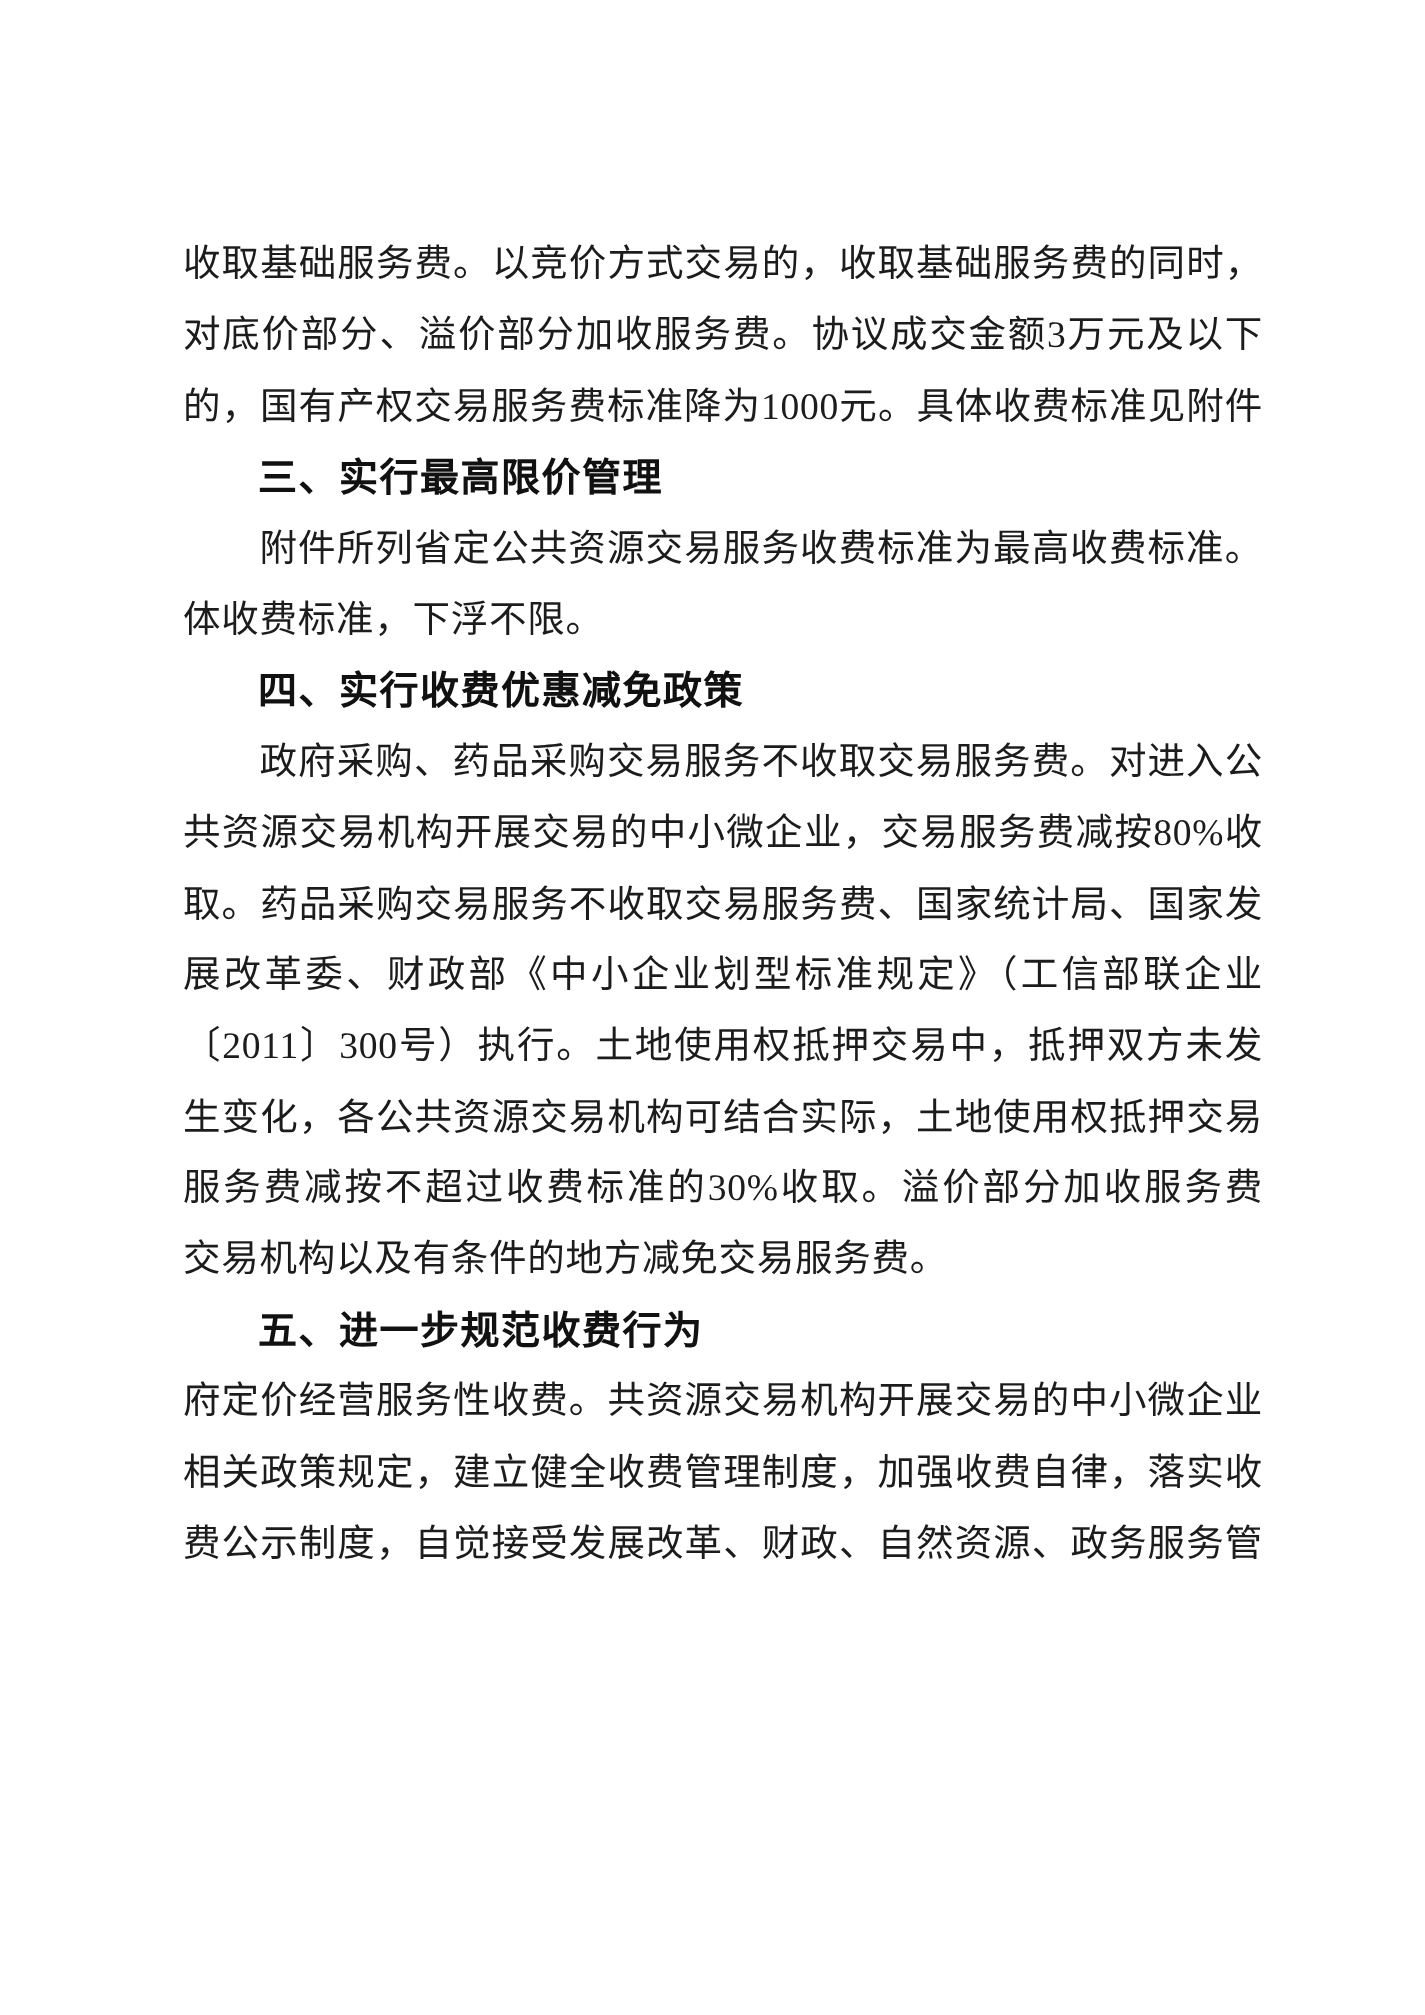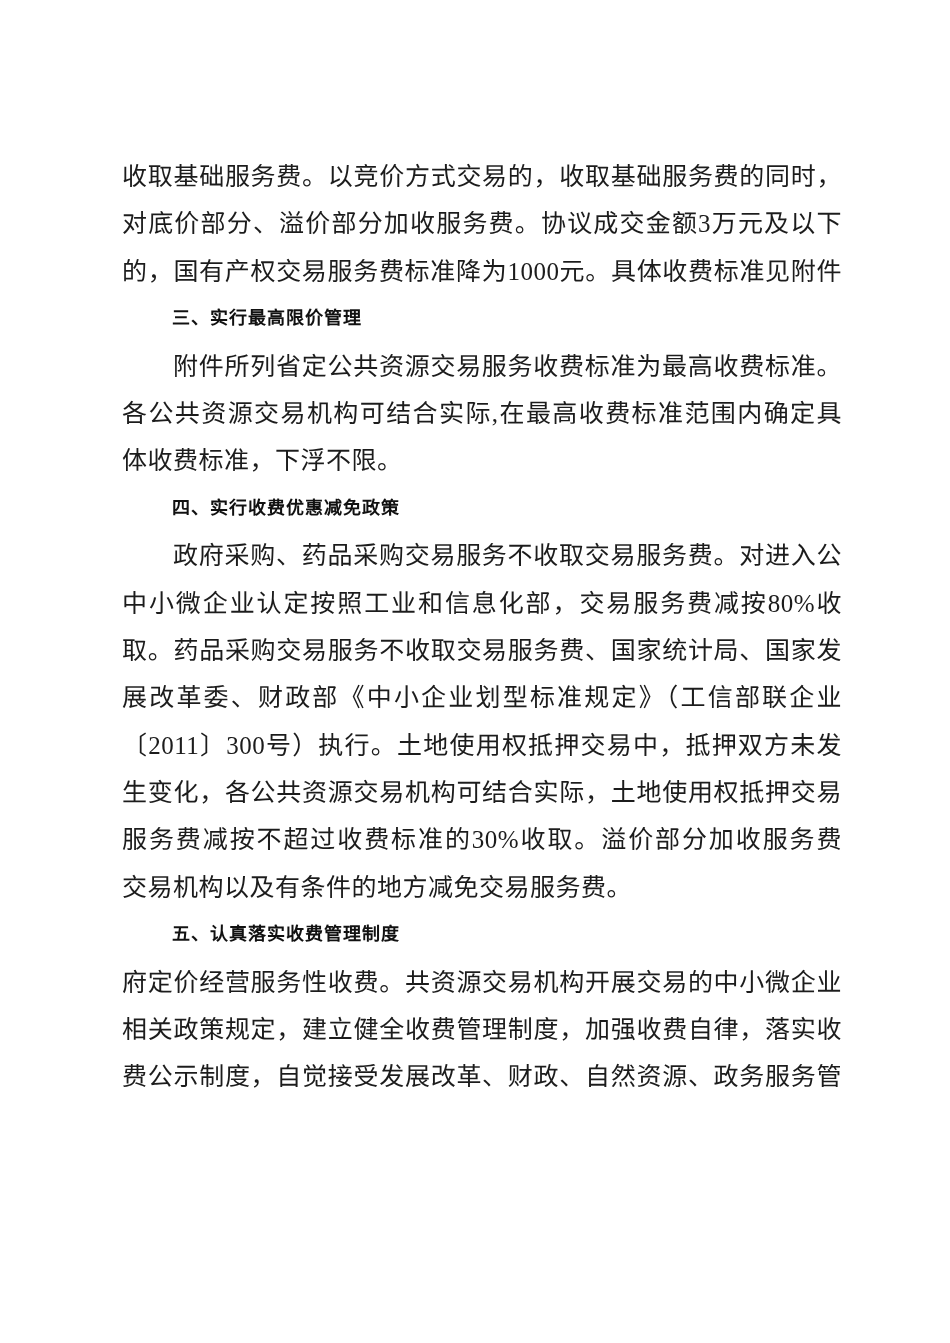--- a/index.html
+++ b/index.html
@@ -34,21 +34,21 @@
     white-space: normal;
     overflow: hidden;
   }
   .line.just { text-align-last: justify; }
   .line.last { text-align: right; text-align-last: left; }
   .line.indent { text-indent: 51px; }
   .heading {
     margin: 0;
     font-family: "Liberation Sans", "DejaVu Sans", sans-serif;
     font-weight: 700;
-    font-size: 18px;
+    font-size: 26px;
     line-height: 47.4px;
     height: 47.4px;
     letter-spacing: 1px;
     text-indent: 50px;
     color: #111111;
   }
   .lead-bold {
     font-weight: 700;
   }
   .page-number {
@@ -71,38 +71,37 @@
     <div class="para">
       <div class="line just">收取基础服务费。以竞价方式交易的，收取基础服务费的同时，</div>
       <div class="line just">对底价部分、溢价部分加收服务费。协议成交金额3万元及以下</div>
       <div class="line just">的，国有产权交易服务费标准降为1000元。具体收费标准见附件3。</div>
     </div>
 
     <h2 class="heading">三、实行最高限价管理</h2>
 
     <div class="para">
       <div class="line just indent">附件所列省定公共资源交易服务收费标准为最高收费标准。</div>
-      <div class="line just">各公共资源交易机构可结合实际,在最高收费标准范围内确定具</div>
       <div class="line last">体收费标准，下浮不限。</div>
     </div>
 
     <h2 class="heading">四、实行收费优惠减免政策</h2>
 
     <div class="para">
       <div class="line just indent">政府采购、药品采购交易服务不收取交易服务费。对进入公</div>
-      <div class="line just">中小微企业认定按照工业和信息化部，交易服务费减按80%收</div>
+      <div class="line just">共资源交易机构开展交易的中小微企业，交易服务费减按80%收</div>
       <div class="line just">取。药品采购交易服务不收取交易服务费、国家统计局、国家发</div>
       <div class="line just">展改革委、财政部《中小企业划型标准规定》（工信部联企业</div>
       <div class="line just">〔2011〕300号）执行。土地使用权抵押交易中，抵押双方未发</div>
       <div class="line just">生变化，各公共资源交易机构可结合实际，土地使用权抵押交易</div>
       <div class="line just">服务费减按不超过收费标准的30%收取。溢价部分加收服务费</div>
       <div class="line last">交易机构以及有条件的地方减免交易服务费。</div>
     </div>
 
-    <h2 class="heading">五、认真落实收费管理制度</h2>
+    <h2 class="heading">五、进一步规范收费行为</h2>
 
     <div class="para">
       <div class="line just">府定价经营服务性收费。共资源交易机构开展交易的中小微企业</div>
       <div class="line just">相关政策规定，建立健全收费管理制度，加强收费自律，落实收</div>
       <div class="line just">费公示制度，自觉接受发展改革、财政、自然资源、政务服务管</div>
     </div>
 
   </div>
 
   <div class="page-number">— 3 —</div>

